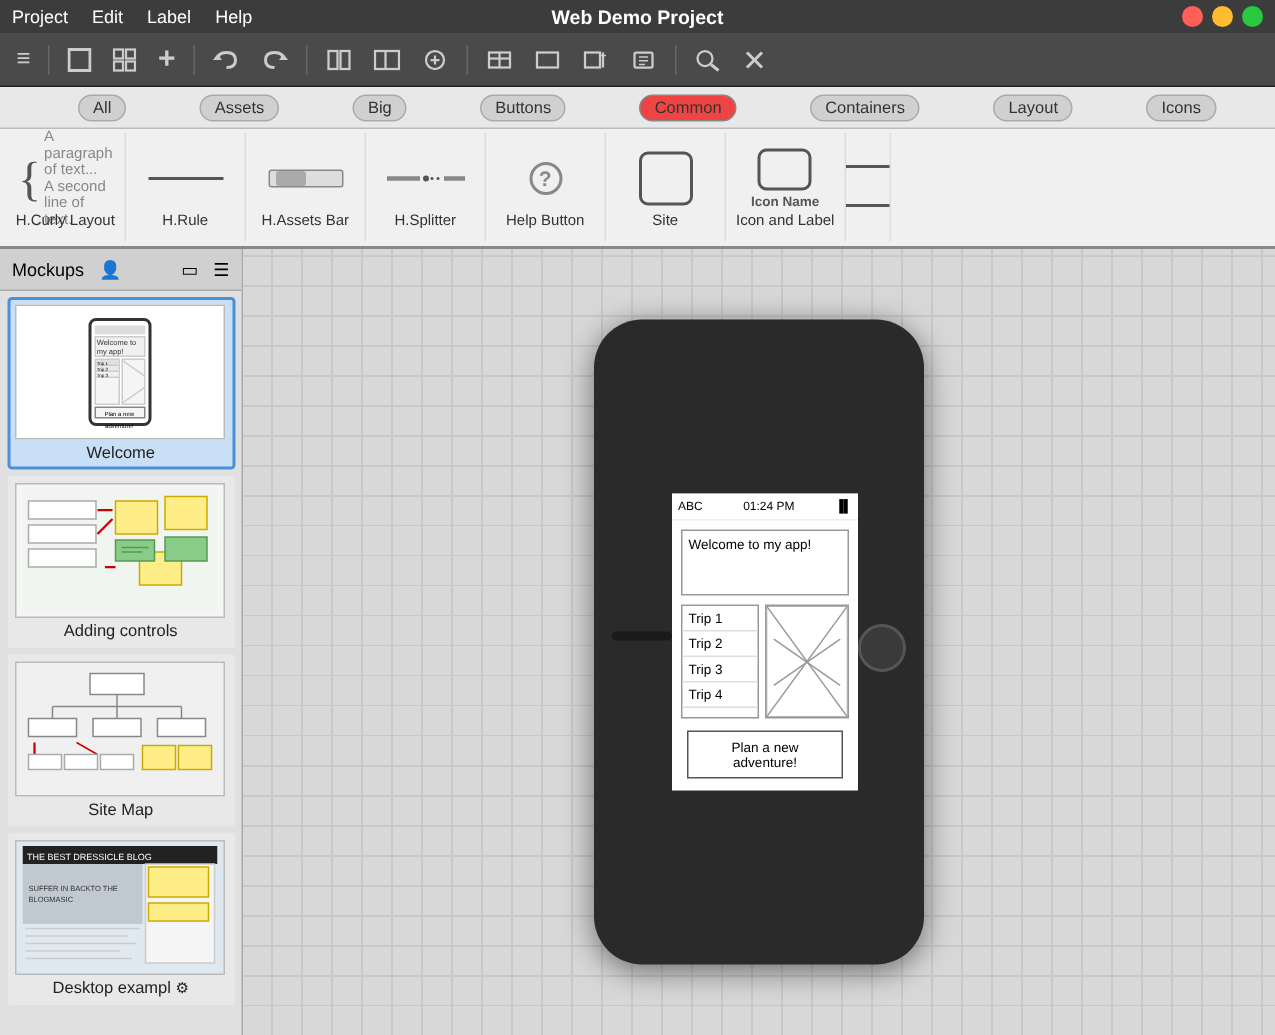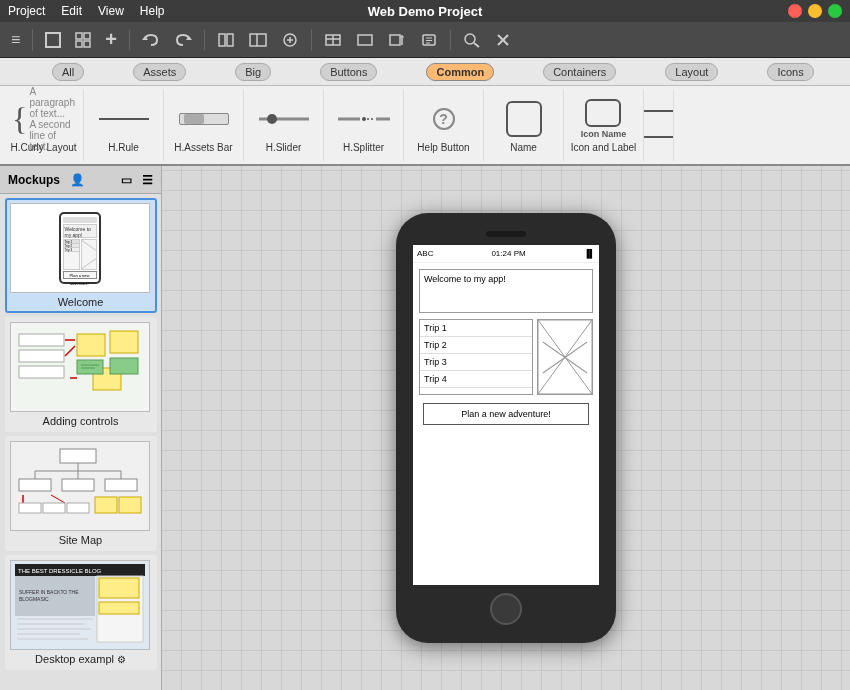--- a/index.html
+++ b/index.html
@@ -53,23 +53,23 @@
       background: #d0d0d0;
       border: 1px solid #aaa;
       border-radius: 10px;
       padding: 2px 9px;
       font-size: 11px;
       cursor: pointer;
       color: #333;
       margin-left: 46px;
     }
     .filter-btn.active {
-      background: #fdba74;
+      background: #ef4444;
       border-color: #888;
-      font-weight: bold;
+      font-weight: normal;
     }
 
     
     .components-strip {
       background: #f0f0f0;
       height: 80px;
       border-bottom: 2px solid #888;
       display: flex;
       align-items: center;
       padding: 0 4px;
@@ -115,21 +115,21 @@
     }
     .sidebar-header {
       height: 28px;
       background: #d0d0d0;
       border-bottom: 1px solid #aaa;
       display: flex;
       align-items: center;
       padding: 0 8px;
       gap: 6px;
       font-size: 12px;
-      font-weight: bold;
+      font-weight: normal;
     }
     .sidebar-list {
       flex: 1;
       overflow-y: auto;
       overflow-x: hidden;
     }
     .mockup-item {
       width: 152px;
       margin: 4px auto;
       cursor: pointer;
@@ -186,21 +186,21 @@
 
     
     .phone {
       width: 220px;
       height: 430px;
       background: #2a2a2a;
       border-radius: 32px;
       padding: 18px 12px;
       box-shadow: 0 4px 20px rgba(0,0,0,0.5);
       display: flex;
-      flex-direction: column;
+      flex-direction: row;
       align-items: center;
       position: relative;
     }
     .phone-speaker {
       width: 40px;
       height: 6px;
       background: #1a1a1a;
       border-radius: 3px;
       margin-bottom: 8px;
     }
@@ -326,21 +326,21 @@
     .window-controls { margin-left: auto; display: flex; gap: 6px; }
     .win-btn { width: 14px; height: 14px; border-radius: 50%; border: none; cursor: pointer; }
   </style>
 </head>
 <body>
 
 <div class="menu-bar">
   <div class="menu-items">
     <span>Project</span>
     <span>Edit</span>
-    <span>View</span>
+    <span>Label</span>
     <span>Help</span>
   </div>
   <span class="title" style="position:absolute;left:50%;transform:translateX(-50%);font-weight:bold;font-size:13px;">Web Demo Project</span>
   <div class="window-controls">
     <button class="win-btn" style="background:#ff5f57;"></button>
     <button class="win-btn" style="background:#febc2e;"></button>
     <button class="win-btn" style="background:#28c840;"></button>
   </div>
 </div>
 
@@ -471,29 +471,20 @@
 
   <div class="component-item">
     <div class="component-icon">
       <div class="h-scrollbar">
           <div class="h-scrollbar-thumb"></div>
         </div>
     </div>
     <div class="component-label">H.Assets Bar</div>
   </div>
 
-  <div class="component-item">
-    <div class="component-icon">
-      <div class="h-slider">
-          <div class="h-slider-track"></div>
-          <div class="h-slider-thumb"></div>
-        </div>
-    </div>
-    <div class="component-label">H.Slider</div>
-  </div>
 
   <div class="component-item">
     <div class="component-icon">
       <svg width="52" height="10" viewBox="0 0 52 10">
         <line x1="0" y1="5" x2="22" y2="5" stroke="#888" stroke-width="3"></line>
         <circle cx="26" cy="5" r="2" fill="#555"></circle>
         <circle cx="30" cy="5" r="1" fill="#555"></circle>
         <circle cx="34" cy="5" r="1" fill="#555"></circle>
         <line x1="38" y1="5" x2="52" y2="5" stroke="#888" stroke-width="3"></line>
       </svg>
@@ -506,21 +497,21 @@
       <div class="help-btn">?</div>
     </div>
     <div class="component-label">Help Button</div>
   </div>
 
 
   <div class="component-item">
     <div class="component-icon">
       <div class="icon-box"></div>
     </div>
-    <div class="component-label">Name</div>
+    <div class="component-label">Site</div>
   </div>
 
   <div class="component-item">
     <div class="component-icon">
       <div class="icon-name-box">
         <div class="icon-name-rect"></div>
         <div class="icon-name-label">Icon Name</div>
       </div>
     </div>
     <div class="component-label">Icon and Label</div>

